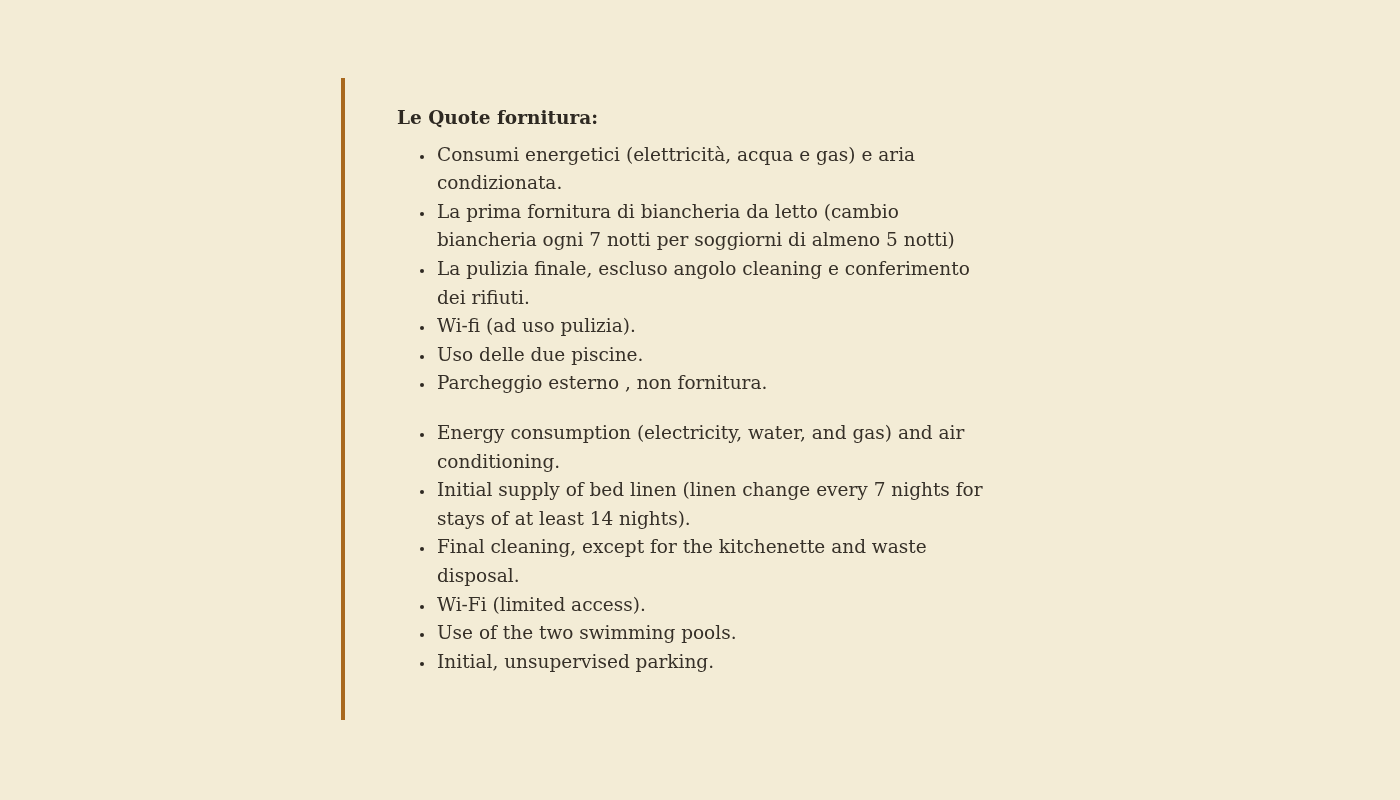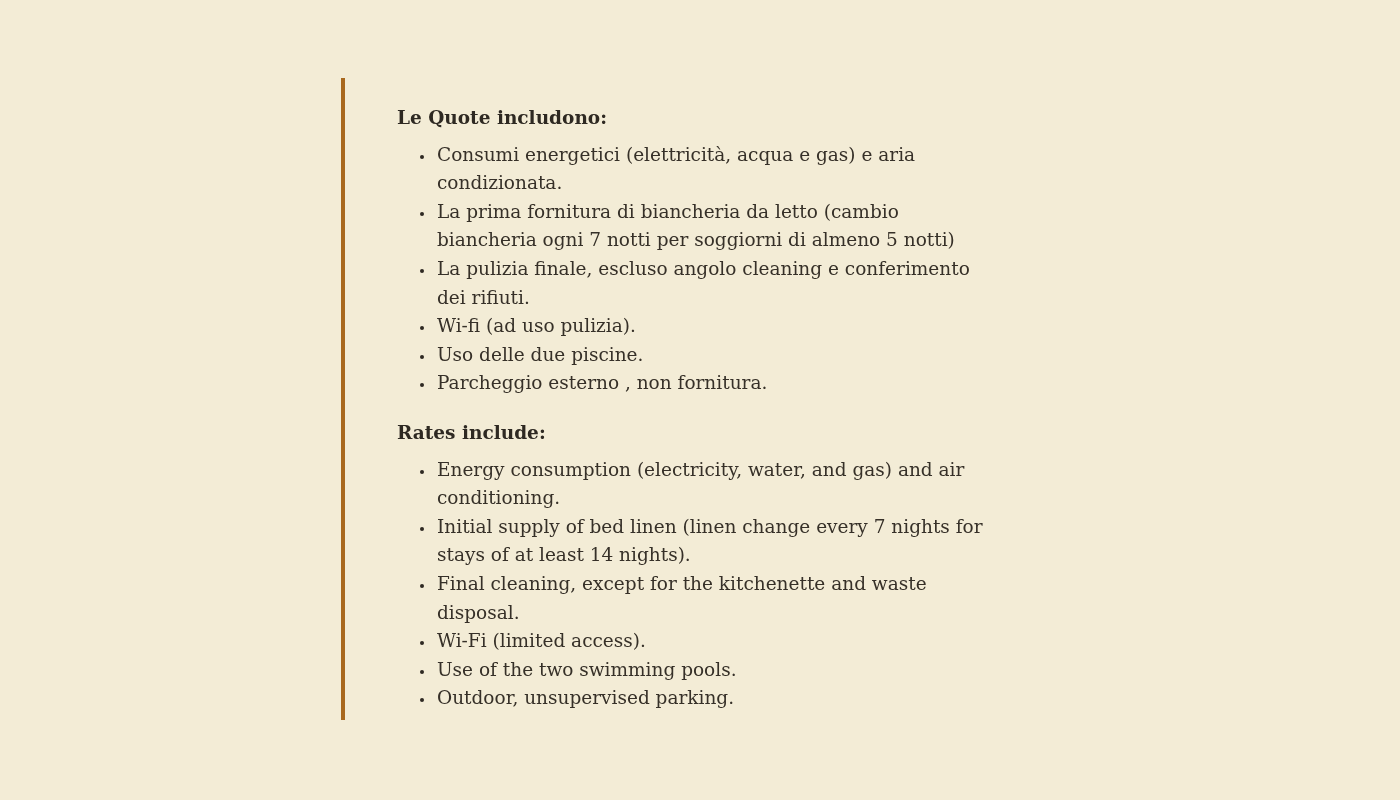--- a/index.html
+++ b/index.html
@@ -58,36 +58,35 @@
   }
 </style>
 </head>
 <body>
 
 <div class="accent-line"></div>
 
 <div class="content">
 
   <div class="section">
-    <h2>Le Quote includono:</h2>
+    <h2>Le Quote fornitura:</h2>
     <ul>
       <li>Consumi energetici (elettricità, acqua e gas) e aria condizionata.</li>
       <li>La prima fornitura di biancheria da letto (cambio biancheria ogni 7 notti per soggiorni di almeno 5 notti)</li>
       <li>La pulizia finale, escluso angolo cleaning e conferimento dei rifiuti.</li>
       <li>Wi-fi (ad uso pulizia).</li>
       <li>Uso delle due piscine.</li>
       <li>Parcheggio esterno , non fornitura.</li>
     </ul>
   </div>
 
   <div class="section">
-    <h2>Rates include:</h2>
     <ul>
       <li>Energy consumption (electricity, water, and gas) and air conditioning.</li>
       <li>Initial supply of bed linen (linen change every 7 nights for stays of at least 14 nights).</li>
       <li>Final cleaning, except for the kitchenette and waste disposal.</li>
       <li>Wi-Fi (limited access).</li>
       <li>Use of the two swimming pools.</li>
-      <li>Outdoor, unsupervised parking.</li>
+      <li>Initial, unsupervised parking.</li>
     </ul>
   </div>
 
 </div>
 
 </body></html>

